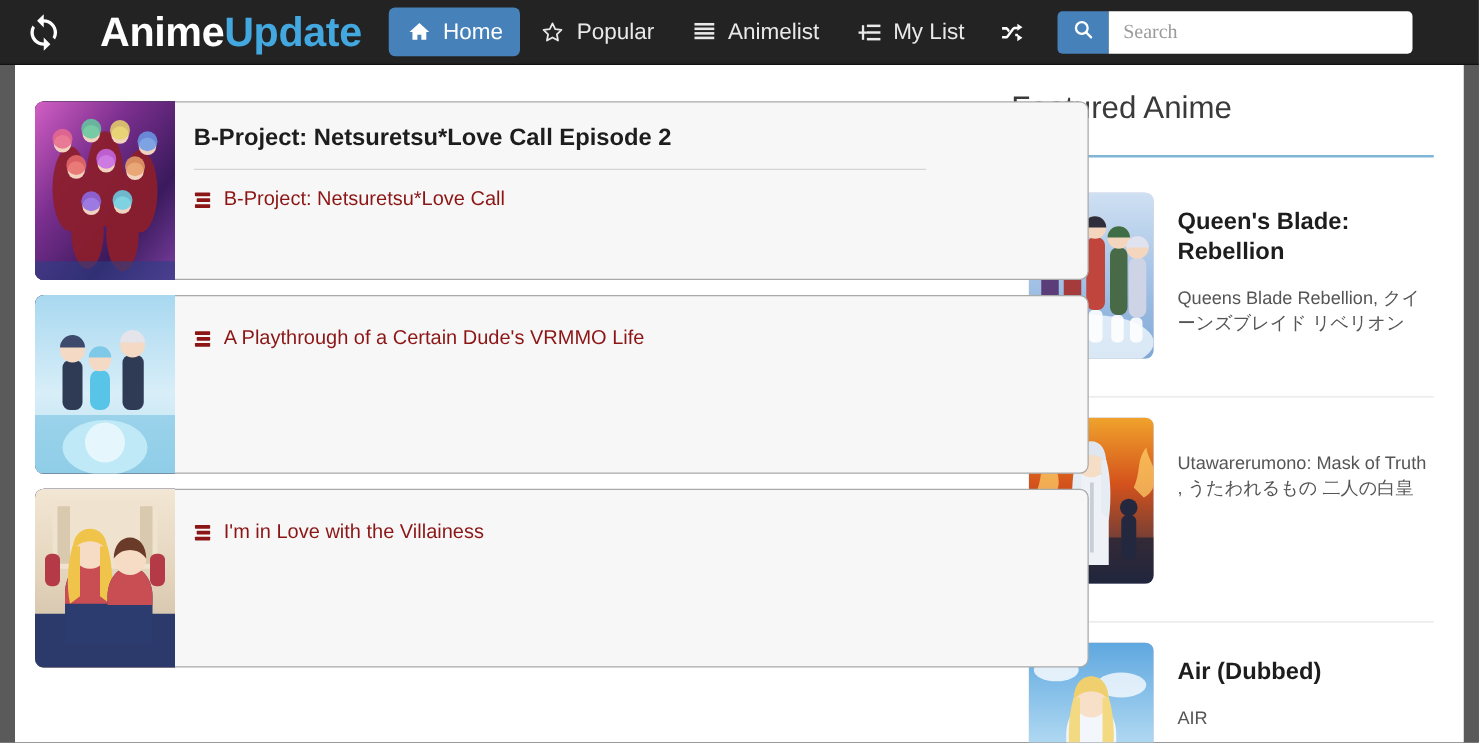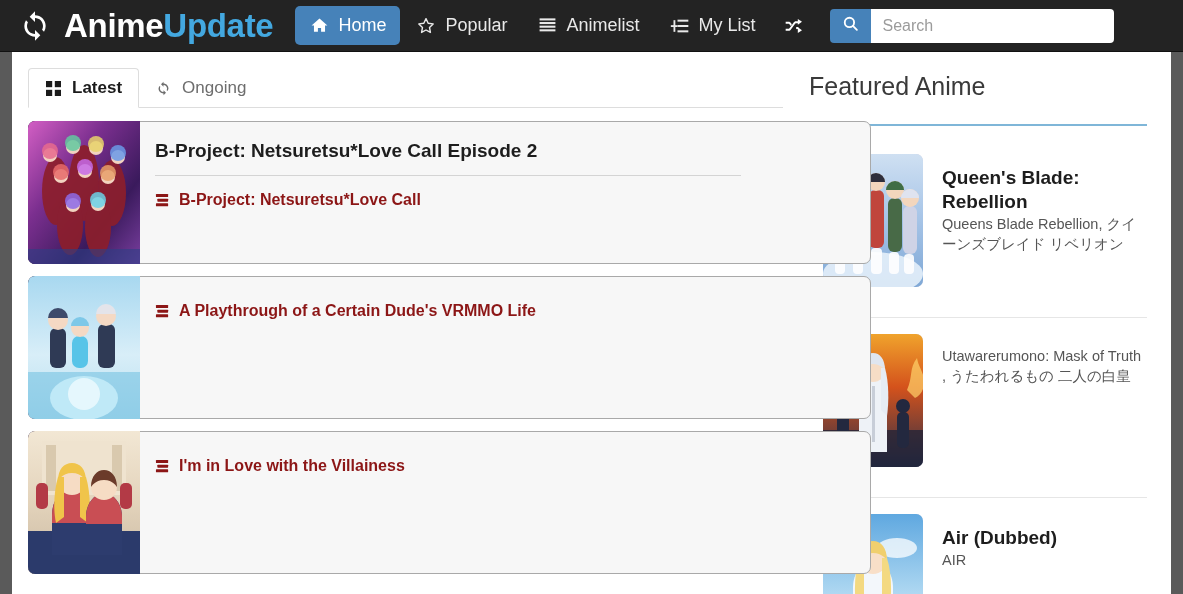--- a/index.html
+++ b/index.html
@@ -19,21 +19,21 @@
   .navbar {
     position: absolute; top: 0; left: 0;
     width: 1183px; height: 52px;
     background: #232323;
     display: flex; align-items: center;
     padding-left: 18px;
     border-bottom: 1px solid #111;
   }
   .brand {
     display: flex; align-items: center;
-    gap: 12px;
+    gap: 28px;
     margin-right: 22px;
     cursor: pointer;
   }
   .brand-icon {
     width: 34px; height: 34px;
     color: #fff;
     display: flex; align-items: center; justify-content: center;
   }
   .brand-text {
     font-size: 33px; font-weight: bold;
@@ -76,21 +76,21 @@
     cursor: pointer;
   }
   .search-input {
     width: 243px; height: 34px;
     border: none;
     border-radius: 0 4px 4px 0;
     background: #fff;
     padding: 0 12px;
     font-size: 16px;
     color: #555;
-    font-family: Liberation Sans, sans-serif;
+    font-family: Liberation Serif, serif;
     outline: none;
   }
   .search-input::placeholder { color: #9b9b9b; }
 
   
   .shell {
     position: absolute;
     top: 52px; left: 12px;
     width: 1159px; height: 542px;
     background: #ffffff;
@@ -159,21 +159,21 @@
     padding: 8px 0 13px 0;
     border-bottom: 1px solid #d4d4d4;
     cursor: pointer;
     white-space: nowrap;
   }
   .ep-series {
     display: flex; align-items: center; gap: 8px;
     margin-top: 15px;
     color: #8c1616;
     font-size: 16px;
-    font-weight: bold;
+    font-weight: normal;
     cursor: pointer;
     white-space: nowrap;
   }
   .series-ico { width: 16px; height: 16px; display: flex; align-items: center; }
 
   
   .feat-head {
     font-size: 25px;
     color: #3a3a3a;
     padding-bottom: 23px;
@@ -198,21 +198,21 @@
   .feat-title {
     font-size: 19px; font-weight: bold;
     color: #1d1d1d;
     line-height: 1.25;
     cursor: pointer;
   }
   .feat-alt {
     font-size: 14.5px;
     color: #555;
     line-height: 1.4;
-    margin-top: 0;
+    margin-top: 15px;
   }
 
   svg { shape-rendering: geometricPrecision; }
 </style>
 </head>
 <body>
 
 <div class="page">
 
   <div class="navbar">
@@ -295,42 +295,20 @@
       </div>
       <input class="search-input" type="text" placeholder="Search" style="">
     </div>
   </div>
 
   <div class="shell">
     <div class="cols">
 
       <div class="left-col">
 
-        <div class="tabs">
-          <div class="tab active">
-            <span class="nav-ico">
-              <svg width="15" height="15" viewBox="0 0 16 16" fill="#1b1b1b">
-                <rect x="0" y="0" width="6.6" height="6.6"></rect>
-                <rect x="9.4" y="0" width="6.6" height="6.6"></rect>
-                <rect x="0" y="9.4" width="6.6" height="6.6"></rect>
-                <rect x="9.4" y="9.4" width="6.6" height="6.6"></rect>
-              </svg>
-            </span>
-            <span>Latest</span>
-          </div>
-          <div class="tab">
-            <span class="nav-ico">
-              <svg width="17" height="17" viewBox="0 0 24 24" fill="#6d6d6d">
-                <path d="M12 5V2.5L8.5 6 12 9.5V7c2.8 0 5 2.2 5 5 0 .85-.2 1.65-.6 2.35l1.2 1.2A6.9 6.9 0 0 0 19 12c0-3.9-3.1-7-7-7z"></path>
-                <path d="M12 17c-2.8 0-5-2.2-5-5 0-.85.2-1.65.6-2.35L6.4 8.45A6.9 6.9 0 0 0 5 12c0 3.9 3.1 7 7 7v2.5l3.5-3.5L12 14.5z"></path>
-              </svg>
-            </span>
-            <span>Ongoing</span>
-          </div>
-        </div>
 
         <div class="ep-list">
 
           <div class="ep-card">
             <div class="ep-thumb">
               <svg width="112" height="143" viewBox="0 0 112 143" preserveAspectRatio="none">
                 <defs>
                   <linearGradient id="g1" x1="0" y1="0" x2="1" y2="1">
                     <stop offset="0%" stop-color="#d35fc4"></stop>
                     <stop offset="35%" stop-color="#7b2f8f"></stop>

